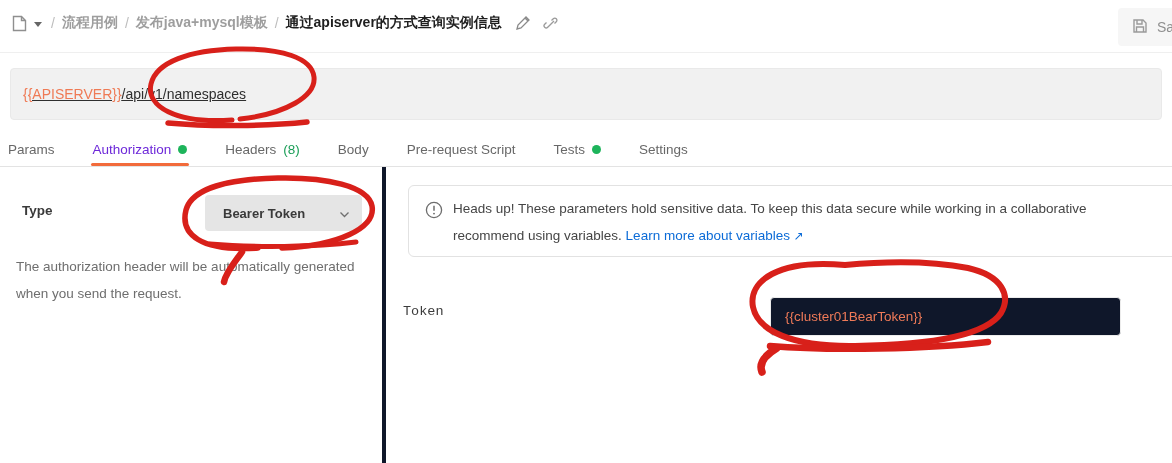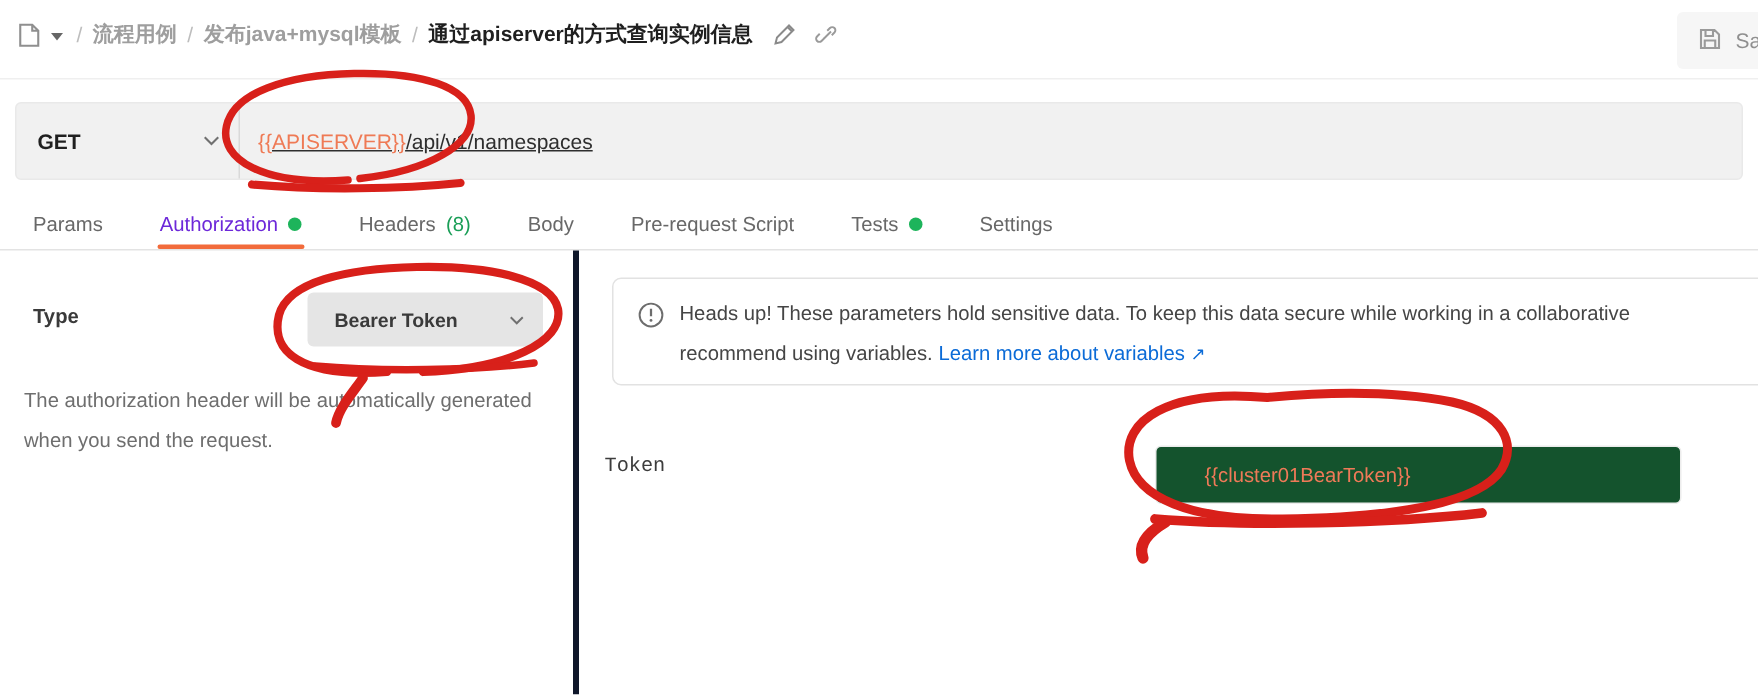--- a/index.html
+++ b/index.html
@@ -32,21 +32,21 @@
             border-right:1px solid #d9d9d9; cursor:pointer; }
   .method-label { font-size:14px; font-weight:bold; color:#1f1f1f; }
   .method .chev { margin-left:auto; }
   .url { display:flex; align-items:center; padding-left:12px; font-size:14px; color:#2e2e2e;
          flex:1; cursor:text; white-space:nowrap;text-decoration:underline; }
   .url .var { color:#ef7a55; }
 
   
   .tabs { position:absolute; left:0; top:133px; width:1172px; height:34px;
           border-bottom:1px solid #e3e3e3; display:flex; align-items:center;
-          gap:38px; padding-left:22px; font-size:13.5px; color:#686868; }
+          gap:38px; padding-left:8px; font-size:13.5px; color:#686868; }
   .tab { position:relative; height:100%; display:flex; align-items:center; gap:7px;
          cursor:pointer; white-space:nowrap; }
   .tab.active { color:#6d28d9; }
   .tab.active::after { content:""; position:absolute; left:-2px; right:-2px; bottom:0;
                        height:3px; background:#f26b3b; border-radius:2px; }
   .dot { width:9px; height:9px; border-radius:50%; background:#1db45b; display:inline-block; }
   .tab-count { color:#1a9e57; }
 
   
   .left-panel { position:absolute; left:0; top:167px; width:386px; height:296px;
@@ -63,22 +63,22 @@
   .arr { font-size:12px; }
 
   
   .warning-box { position:absolute; left:408px; top:185px; width:1200px; height:72px;
                  border:1px solid #e2e2e2; border-radius:6px; background:#fff;
                  display:flex; padding:10px 0 0 16px; }
   .info-icon { flex:0 0 auto; margin-top:5px; }
   .warn-text { margin-left:10px; font-size:13.5px; color:#454545; line-height:26.5px; white-space:nowrap; }
   .token-label { position:absolute; left:403px; top:304px; font-size:13.5px; color:#3c3c3c;font-family:Liberation Mono, monospace; }
   .token-input { position:absolute; left:770px; top:297px; width:351px; height:39px;
-                 background:#14532d; border:1px solid #ececec; border-radius:4px;
-                 display:flex; align-items:center; padding-left:32px; cursor:text; }
+                 background:#0f172a; border:1px solid #ececec; border-radius:4px;
+                 display:flex; align-items:center; padding-left:14px; cursor:text; }
   .token-value { font-size:13.5px; color:#ef7a58; }
 
   
   .annotations { position:absolute; left:0; top:0; width:1172px; height:463px;
                  pointer-events:none; z-index:50; }
   .annotations path { fill:none; stroke:#d8201a; stroke-linecap:round; stroke-linejoin:round; }
 </style>
 </head>
 <body>
 
@@ -111,28 +111,20 @@
     <span>
       <svg width="16" height="16" viewBox="0 0 16 16">
           <path d="M2 2 h9 l3 3 v9 h-12 z M5 2 v4 h5 v-4 M4.5 14 v-5 h7 v5" fill="none" stroke="#9a9a9a" stroke-width="1.4"></path>
         </svg>
     </span>
     <span>Save</span>
   </button>
 </div>
 
 <div class="request-bar">
-  <div class="method">
-    <span class="method-label">GET</span>
-    <span class="chev">
-      <svg width="12" height="8" viewBox="0 0 12 8">
-          <path d="M1.5 1.5 L6 6 L10.5 1.5" fill="none" stroke="#707070" stroke-width="1.4"></path>
-        </svg>
-    </span>
-  </div>
   <div class="url">
       <span class="var">{{APISERVER}}</span>
       <span>/api/v1/namespaces</span>
     </div>
 </div>
 
 <div class="tabs">
   <div class="tab">
     <span>Params</span>
   </div>

